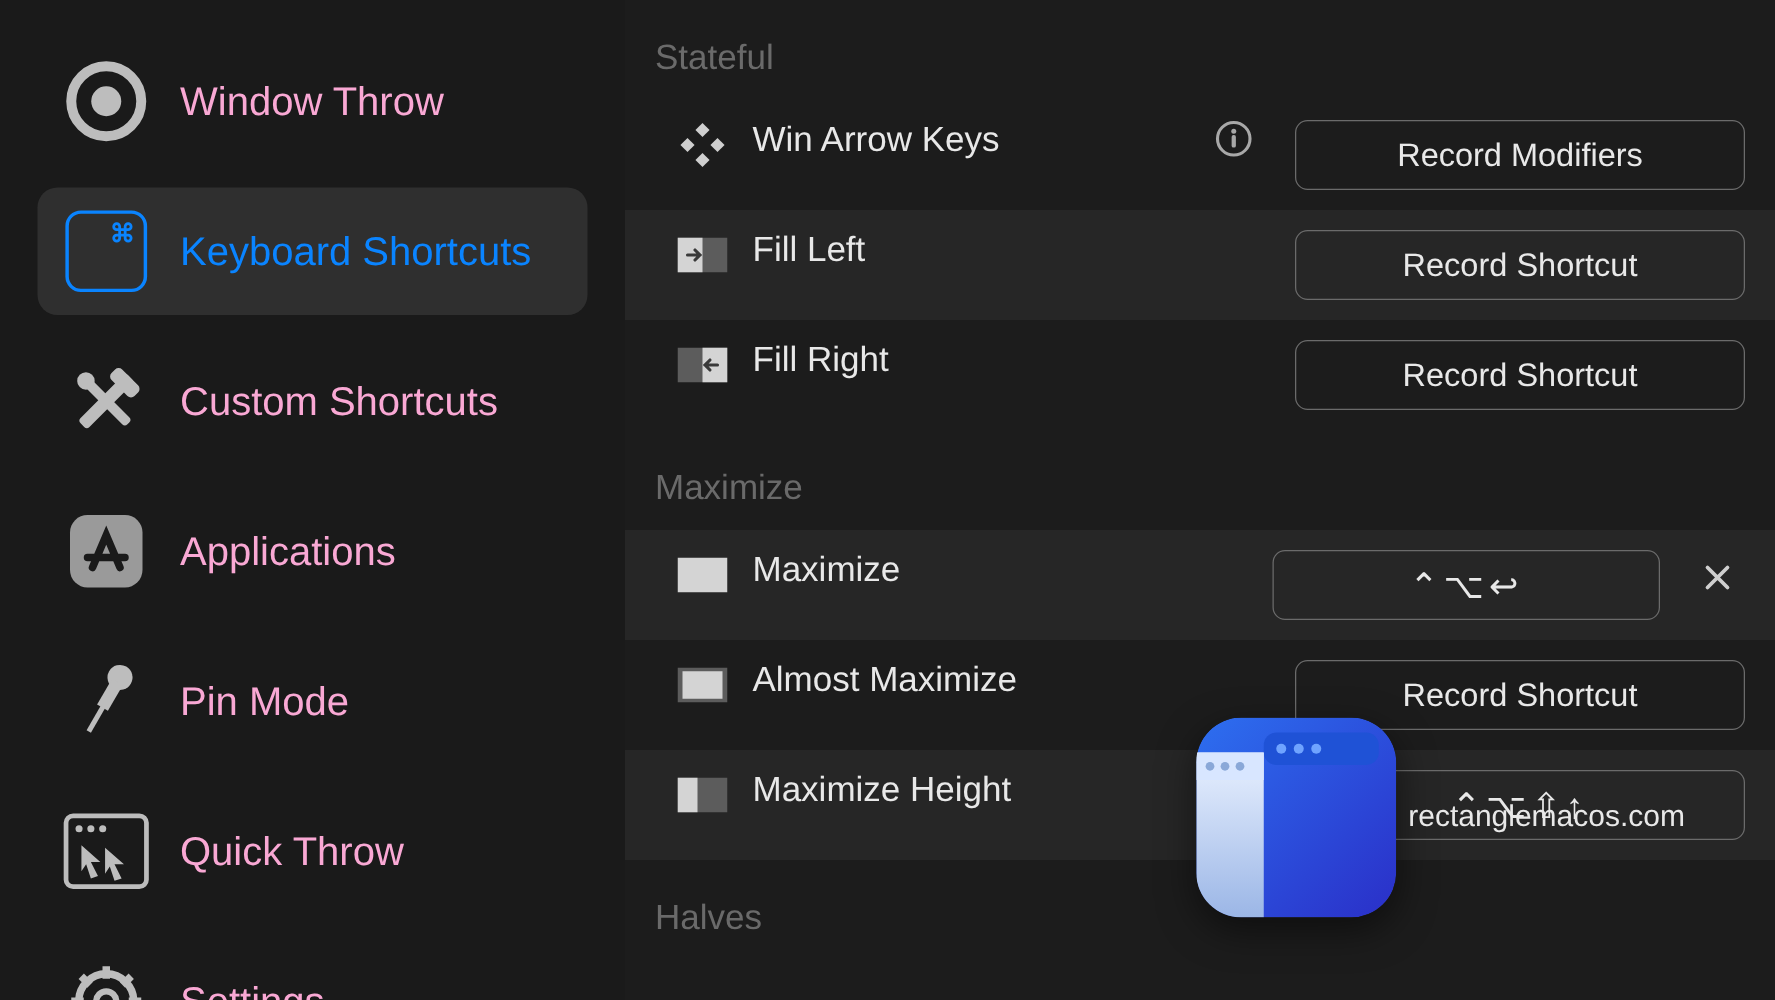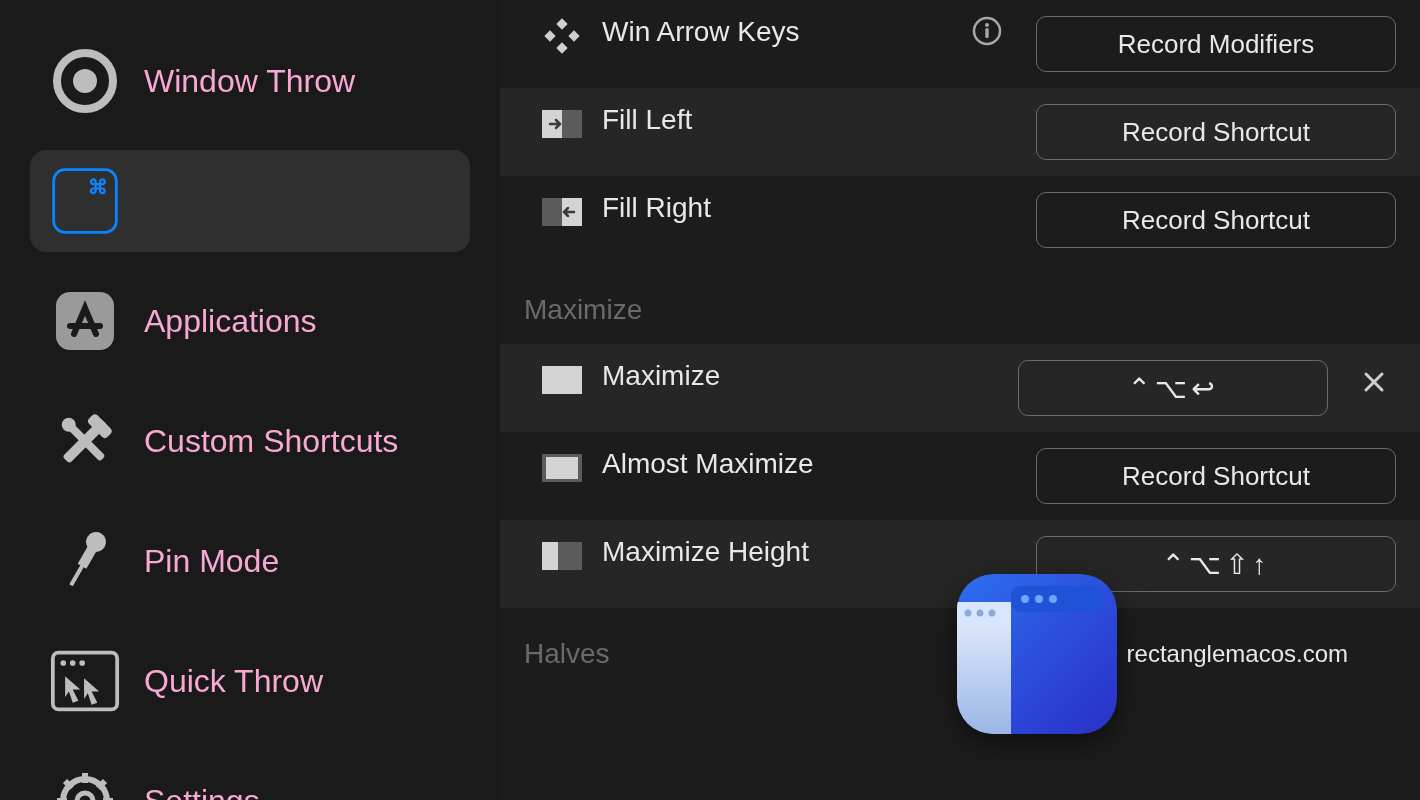--- a/index.html
+++ b/index.html
@@ -159,46 +159,47 @@
       <span class="label">Window Throw</span>
     </div>
 
     <div class="sidebar-item active">
       <span class="icon-slot">
         <svg width="76" height="76" viewBox="0 0 76 76">
           <rect x="4" y="4" width="68" height="68" rx="12" fill="none" stroke="#0a84ff" stroke-width="3"></rect>
           <text x="52" y="30" font-size="22" fill="#0a84ff" text-anchor="middle" font-weight="600">⌘</text>
         </svg>
       </span>
-    </div>
-
-    <div class="sidebar-item">
-      <span class="icon-slot">
-        <svg width="66" height="66" viewBox="0 0 66 66">
-          <rect x="4" y="4" width="58" height="58" rx="14" fill="#9a9a9a"></rect>
-          <path d="M22 46 L33 20 L44 46 M18 38 H48" stroke="#1a1a1a" stroke-width="6" stroke-linecap="round" fill="none"></path>
-        </svg>
-      </span>
-      <span class="label">Applications</span>
+      <span class="label">Keyboard Shortcuts</span>
     </div>
 
     <div class="sidebar-item">
       <span class="icon-slot">
         <svg width="66" height="66" viewBox="0 0 66 66">
           <g transform="rotate(45 33 33)">
             <rect x="28" y="6" width="10" height="54" rx="3" fill="#bdbdbd"></rect>
             <rect x="20" y="6" width="26" height="12" rx="4" fill="#bdbdbd"></rect>
           </g>
           <g transform="rotate(-45 33 33)">
             <rect x="29" y="8" width="8" height="50" rx="3" fill="#bdbdbd"></rect>
             <circle cx="33" cy="10" r="7" fill="#bdbdbd"></circle>
           </g>
         </svg>
       </span>
       <span class="label">Custom Shortcuts</span>
+    </div>
+
+    <div class="sidebar-item">
+      <span class="icon-slot">
+        <svg width="66" height="66" viewBox="0 0 66 66">
+          <rect x="4" y="4" width="58" height="58" rx="14" fill="#9a9a9a"></rect>
+          <path d="M22 46 L33 20 L44 46 M18 38 H48" stroke="#1a1a1a" stroke-width="6" stroke-linecap="round" fill="none"></path>
+        </svg>
+      </span>
+      <span class="label">Applications</span>
     </div>
 
     <div class="sidebar-item">
       <span class="icon-slot">
         <svg width="60" height="72" viewBox="0 0 60 72">
           <g transform="rotate(30 30 36)">
             <ellipse cx="30" cy="14" rx="10" ry="10" fill="#bdbdbd"></ellipse>
             <rect x="25" y="18" width="10" height="24" fill="#bdbdbd"></rect>
             <rect x="28" y="40" width="4" height="24" fill="#bdbdbd"></rect>
           </g>
@@ -238,20 +239,21 @@
           <circle cx="30" cy="30" r="8" fill="none" stroke="#bdbdbd" stroke-width="5"></circle>
         </svg>
       </span>
       <span class="label">Settings</span>
     </div>
 
   </div>
 
   <div class="main">
 
+    <div class="section-header">Stateful</div>
 
     <div class="row">
       <span class="row-icon">
         <svg width="36" height="36" viewBox="0 0 36 36" fill="#cfcfcf">
           <rect x="14" y="2" width="8" height="8" transform="rotate(45 18 6)"></rect>
           <rect x="14" y="26" width="8" height="8" transform="rotate(45 18 30)"></rect>
           <rect x="2" y="14" width="8" height="8" transform="rotate(45 6 18)"></rect>
           <rect x="26" y="14" width="8" height="8" transform="rotate(45 30 18)"></rect>
         </svg>
       </span>

